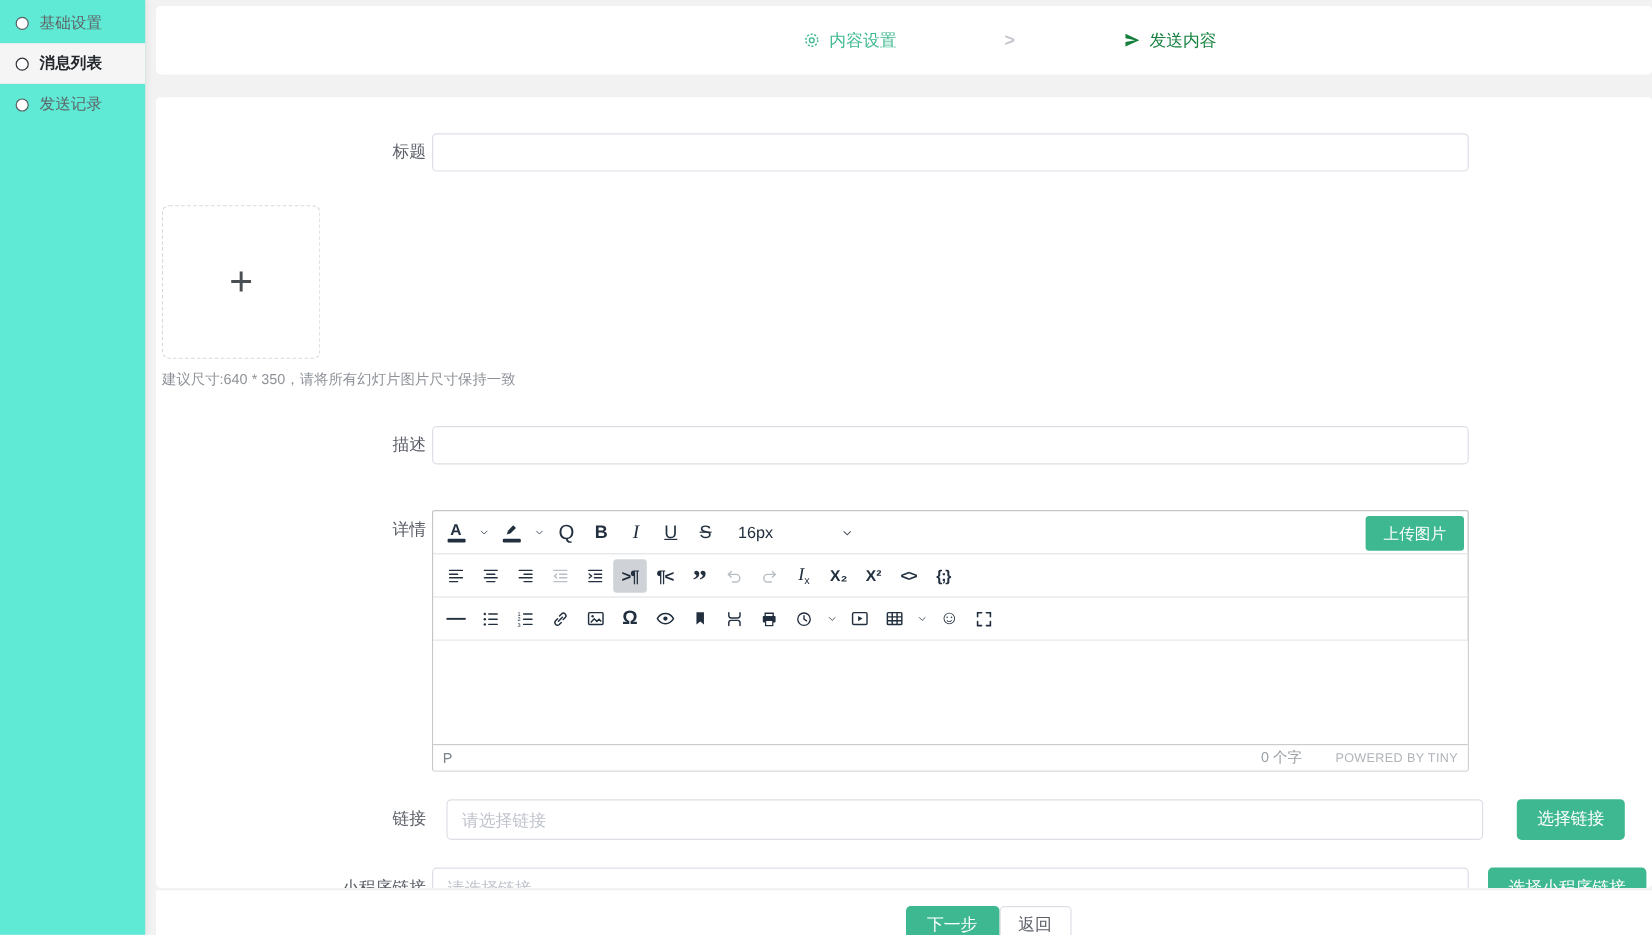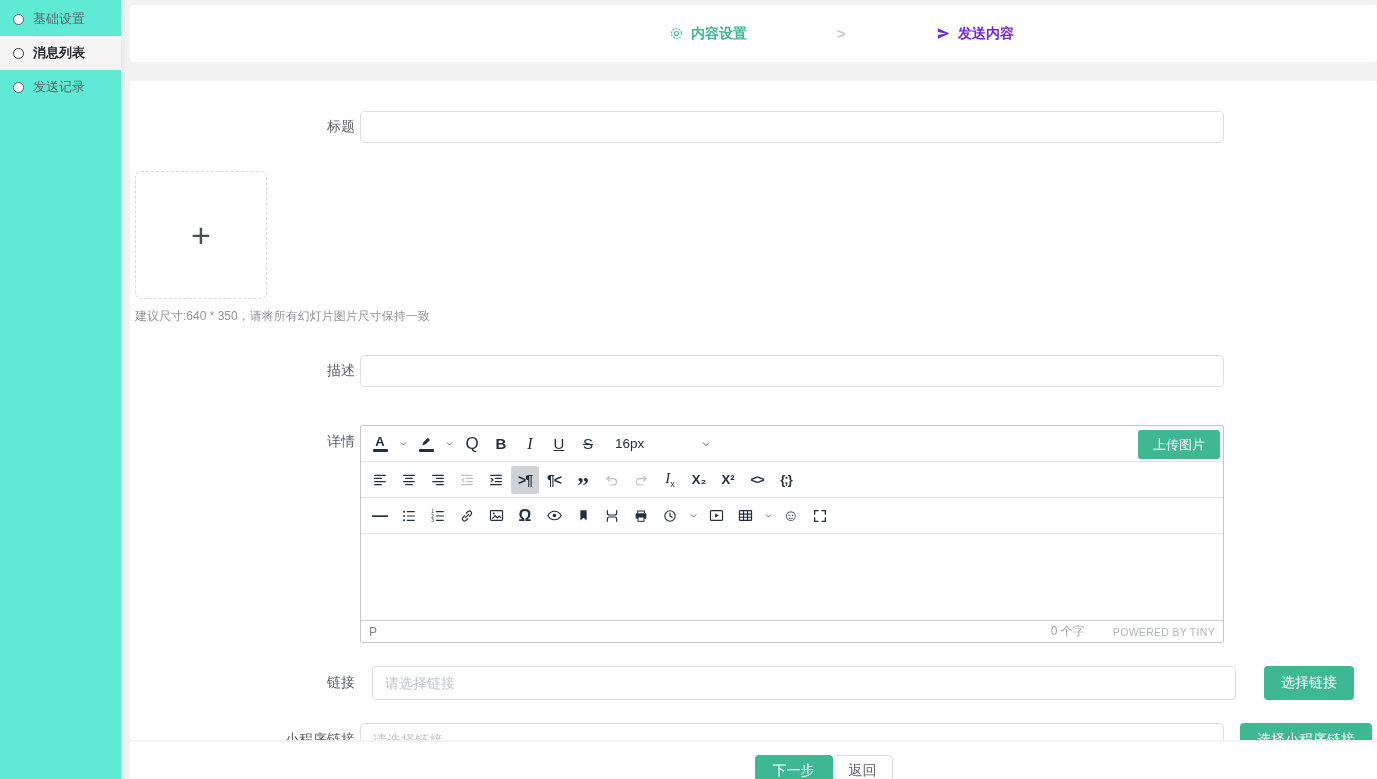--- a/index.html
+++ b/index.html
@@ -20,23 +20,23 @@
     font-size:13px;color:#5f6368;cursor:pointer;}
   .side-item.active{background:#f5f5f6;color:#24282c;font-weight:700;
     border-top:1px solid #ececec;border-bottom:1px solid #ececec;}
   .radio{width:11px;height:11px;border:1.6px solid #5a5e63;border-radius:50%;flex:none;background:#fff;}
   .side-item.active .radio{border-color:#2f3337;}
   
   .content{position:absolute;left:130px;top:0;width:1247px;height:779px;}
   .steps-card{margin-top:5px;height:57px;background:#fff;border-radius:4px;
     display:flex;align-items:center;justify-content:center;}
   .steps-inner{display:flex;align-items:center;gap:90px;position:relative;left:88px;}
-  .step{display:flex;align-items:center;gap:7px;font-size:14px;font-weight:bold;}
+  .step{display:flex;align-items:center;gap:7px;font-size:14px;}
   .step.current{color:var(--accent);}
-  .step.pending{color:#6d28d9;}
+  .step.pending{color:#15803d;}
   .step-sep{color:#c3c6cb;font-size:15px;font-weight:600;}
   .main-card{margin-top:19px;height:659px;background:#fff;border-radius:4px;
     padding-top:30px;overflow:hidden;}
   
   .frow{display:flex;align-items:center;}
   .frow.top{align-items:flex-start;}
   .flabel{width:225px;flex:none;text-align:right;font-size:14px;color:#5a5e66;padding-right:0;}
   .fctrl{width:864px;flex:none;margin-left:5px;}
   .txt{width:100%;height:32px;border:1px solid #dcdfe6;border-radius:4px;background:#fff;
     padding:0 12px;font-size:14px;color:#333;outline:none;font-family:inherit;}

